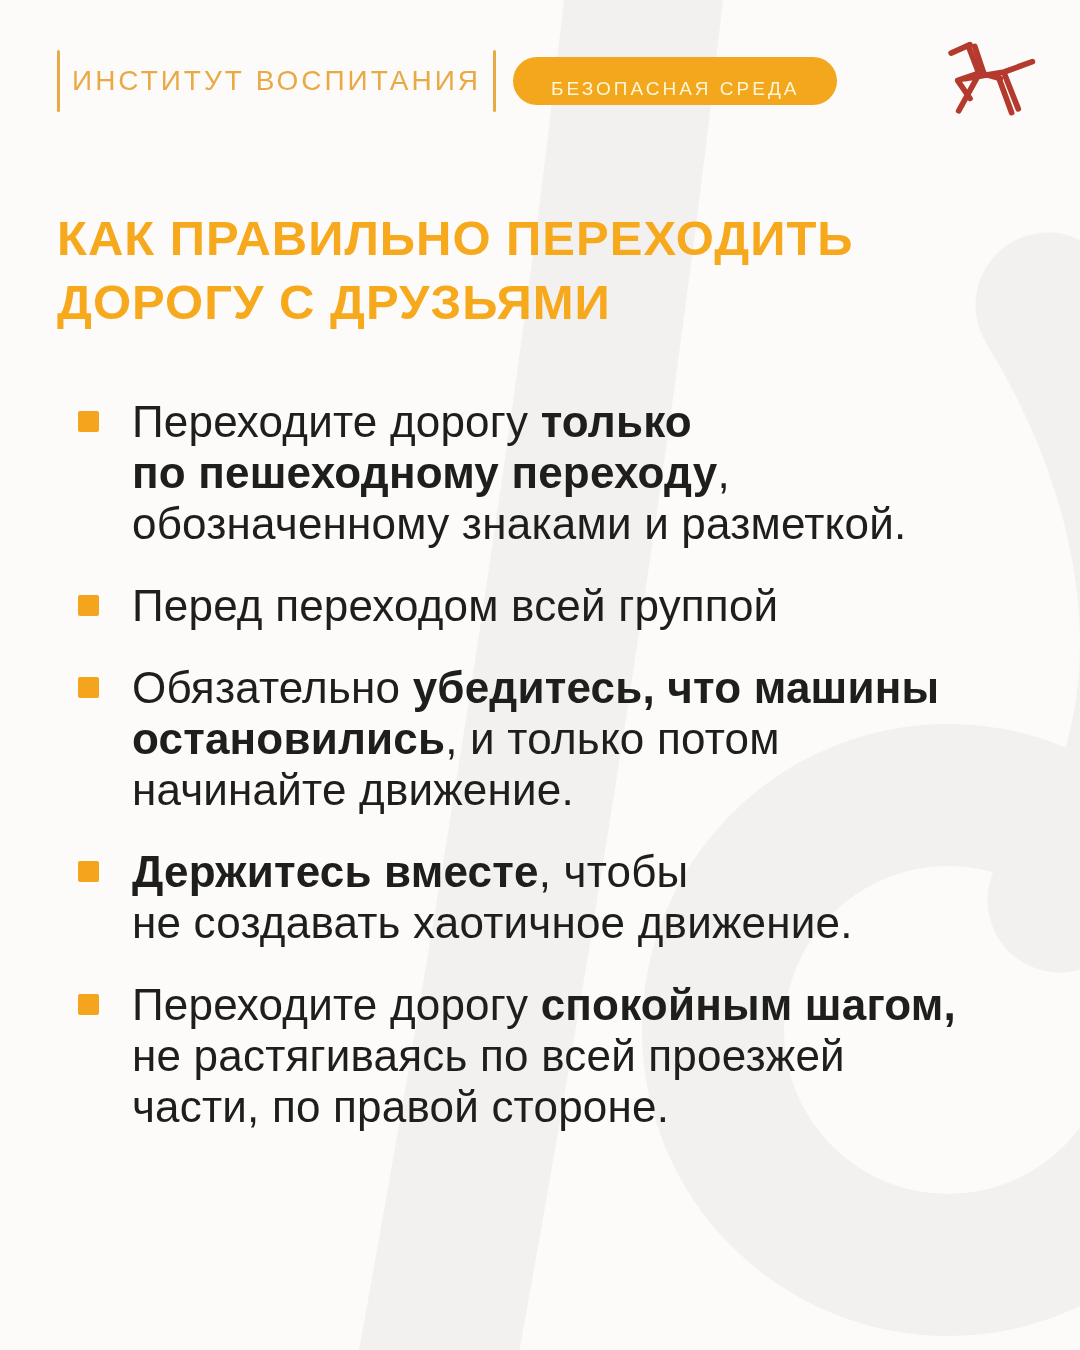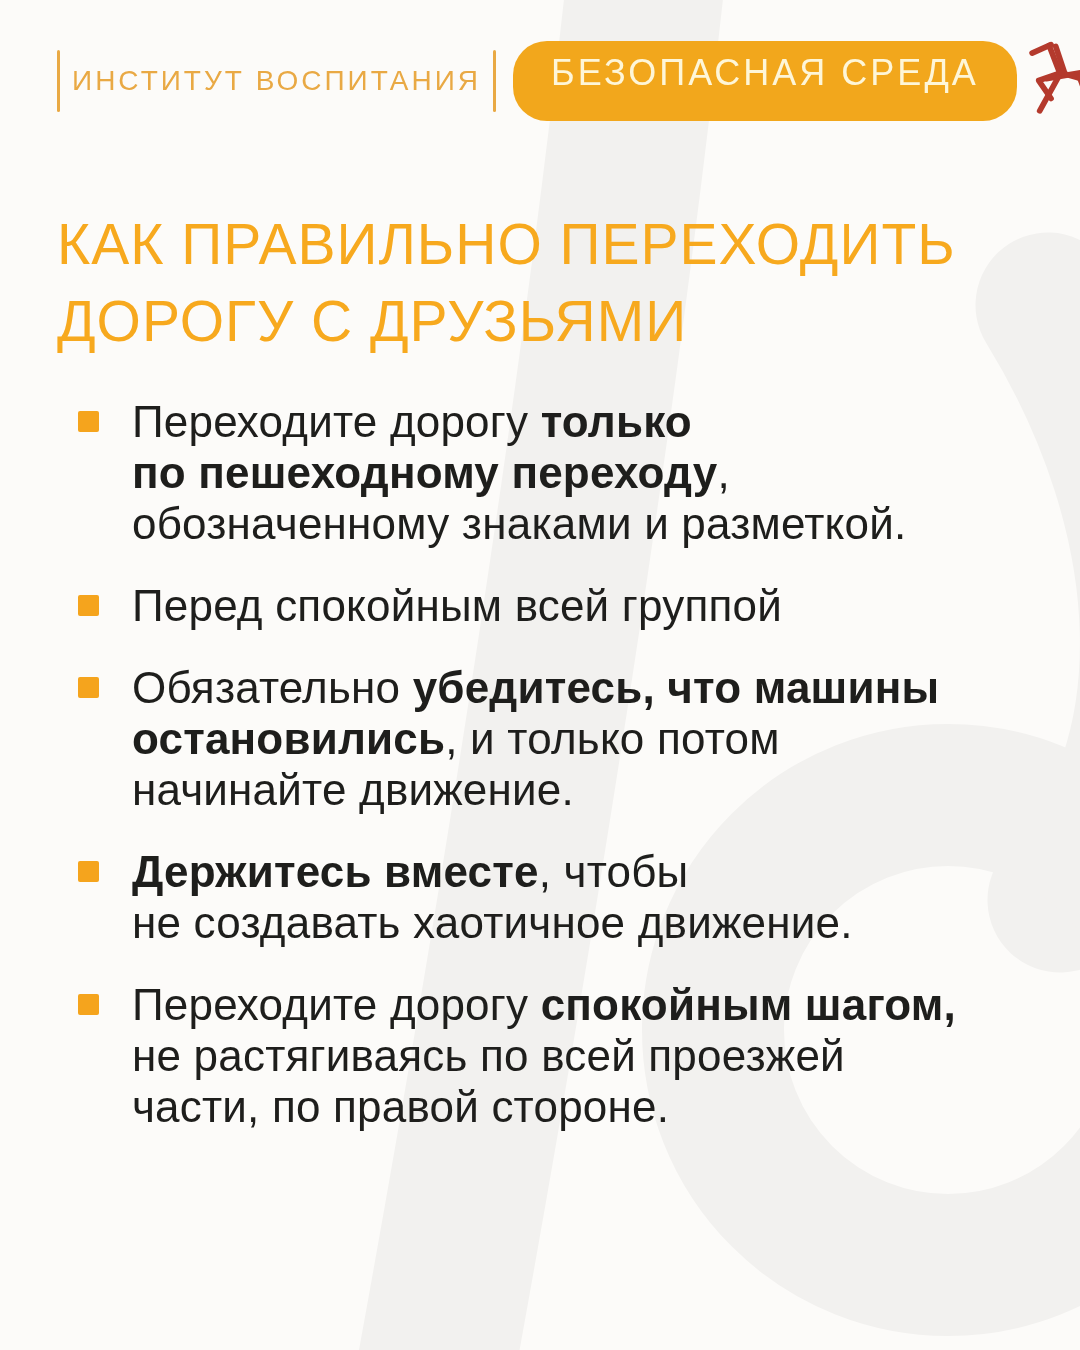--- a/index.html
+++ b/index.html
@@ -21,28 +21,28 @@
     display:flex; align-items:center; z-index:2;
   }
   .vbar{width:3px;height:62px;background:var(--brand);border-radius:2px;flex:0 0 auto;}
   .brand{
     color:var(--brand); font-size:28px; font-weight:400; letter-spacing:3px;
     margin-left:12px; white-space:nowrap;
   }
   .vbar.sep{margin-left:12px;}
   .badge{
     margin-left:17px; background:var(--badge-bg); color:var(--badge-text);
-    font-size:36px; font-weight:400; letter-spacing:3px; white-space:nowrap;
-    height:80px; line-height:64px; padding:0 38px; border-radius:34px;
+    font-size:19px; font-weight:400; letter-spacing:3px; white-space:nowrap;
+    height:48px; line-height:64px; padding:0 38px; border-radius:34px;
   }
   .logo{margin-left:auto; flex:0 0 auto;}
 
   .title{
     position:absolute; left:57px; top:206px; right:40px; z-index:2;
-    color:var(--accent); font-size:57px; line-height:77px; font-weight:400;
+    color:var(--accent); font-size:49px; line-height:64px; font-weight:700;
     letter-spacing:1px; white-space:pre-line;
   }
 
   .bullets{
     position:absolute; left:78px; top:396px; right:46px; z-index:2;
     list-style:none;
   }
   .bullet{display:flex; align-items:flex-start; margin-bottom:31px;}
   .sq{
     flex:0 0 auto; width:21px; height:21px; margin-top:15px; margin-right:33px;
@@ -93,21 +93,21 @@
   <ul class="bullets">
     <li class="bullet">
       <span class="sq"></span>
       <p class="bt"><span>Переходите дорогу </span><span class="b">только
 по пешеходному переходу</span><span>,
 обозначенному знаками и разметкой.</span></p>
     </li>
 
     <li class="bullet">
       <span class="sq"></span>
-      <p class="bt"><span>Перед спокойным всей группой
+      <p class="bt"><span>Перед переходом всей группой
 </span></p>
     </li>
 
     <li class="bullet">
       <span class="sq"></span>
       <p class="bt"><span>Обязательно </span><span class="b">убедитесь, что машины
 остановились</span><span>, и только потом
 начинайте движение.</span></p>
     </li>
 

